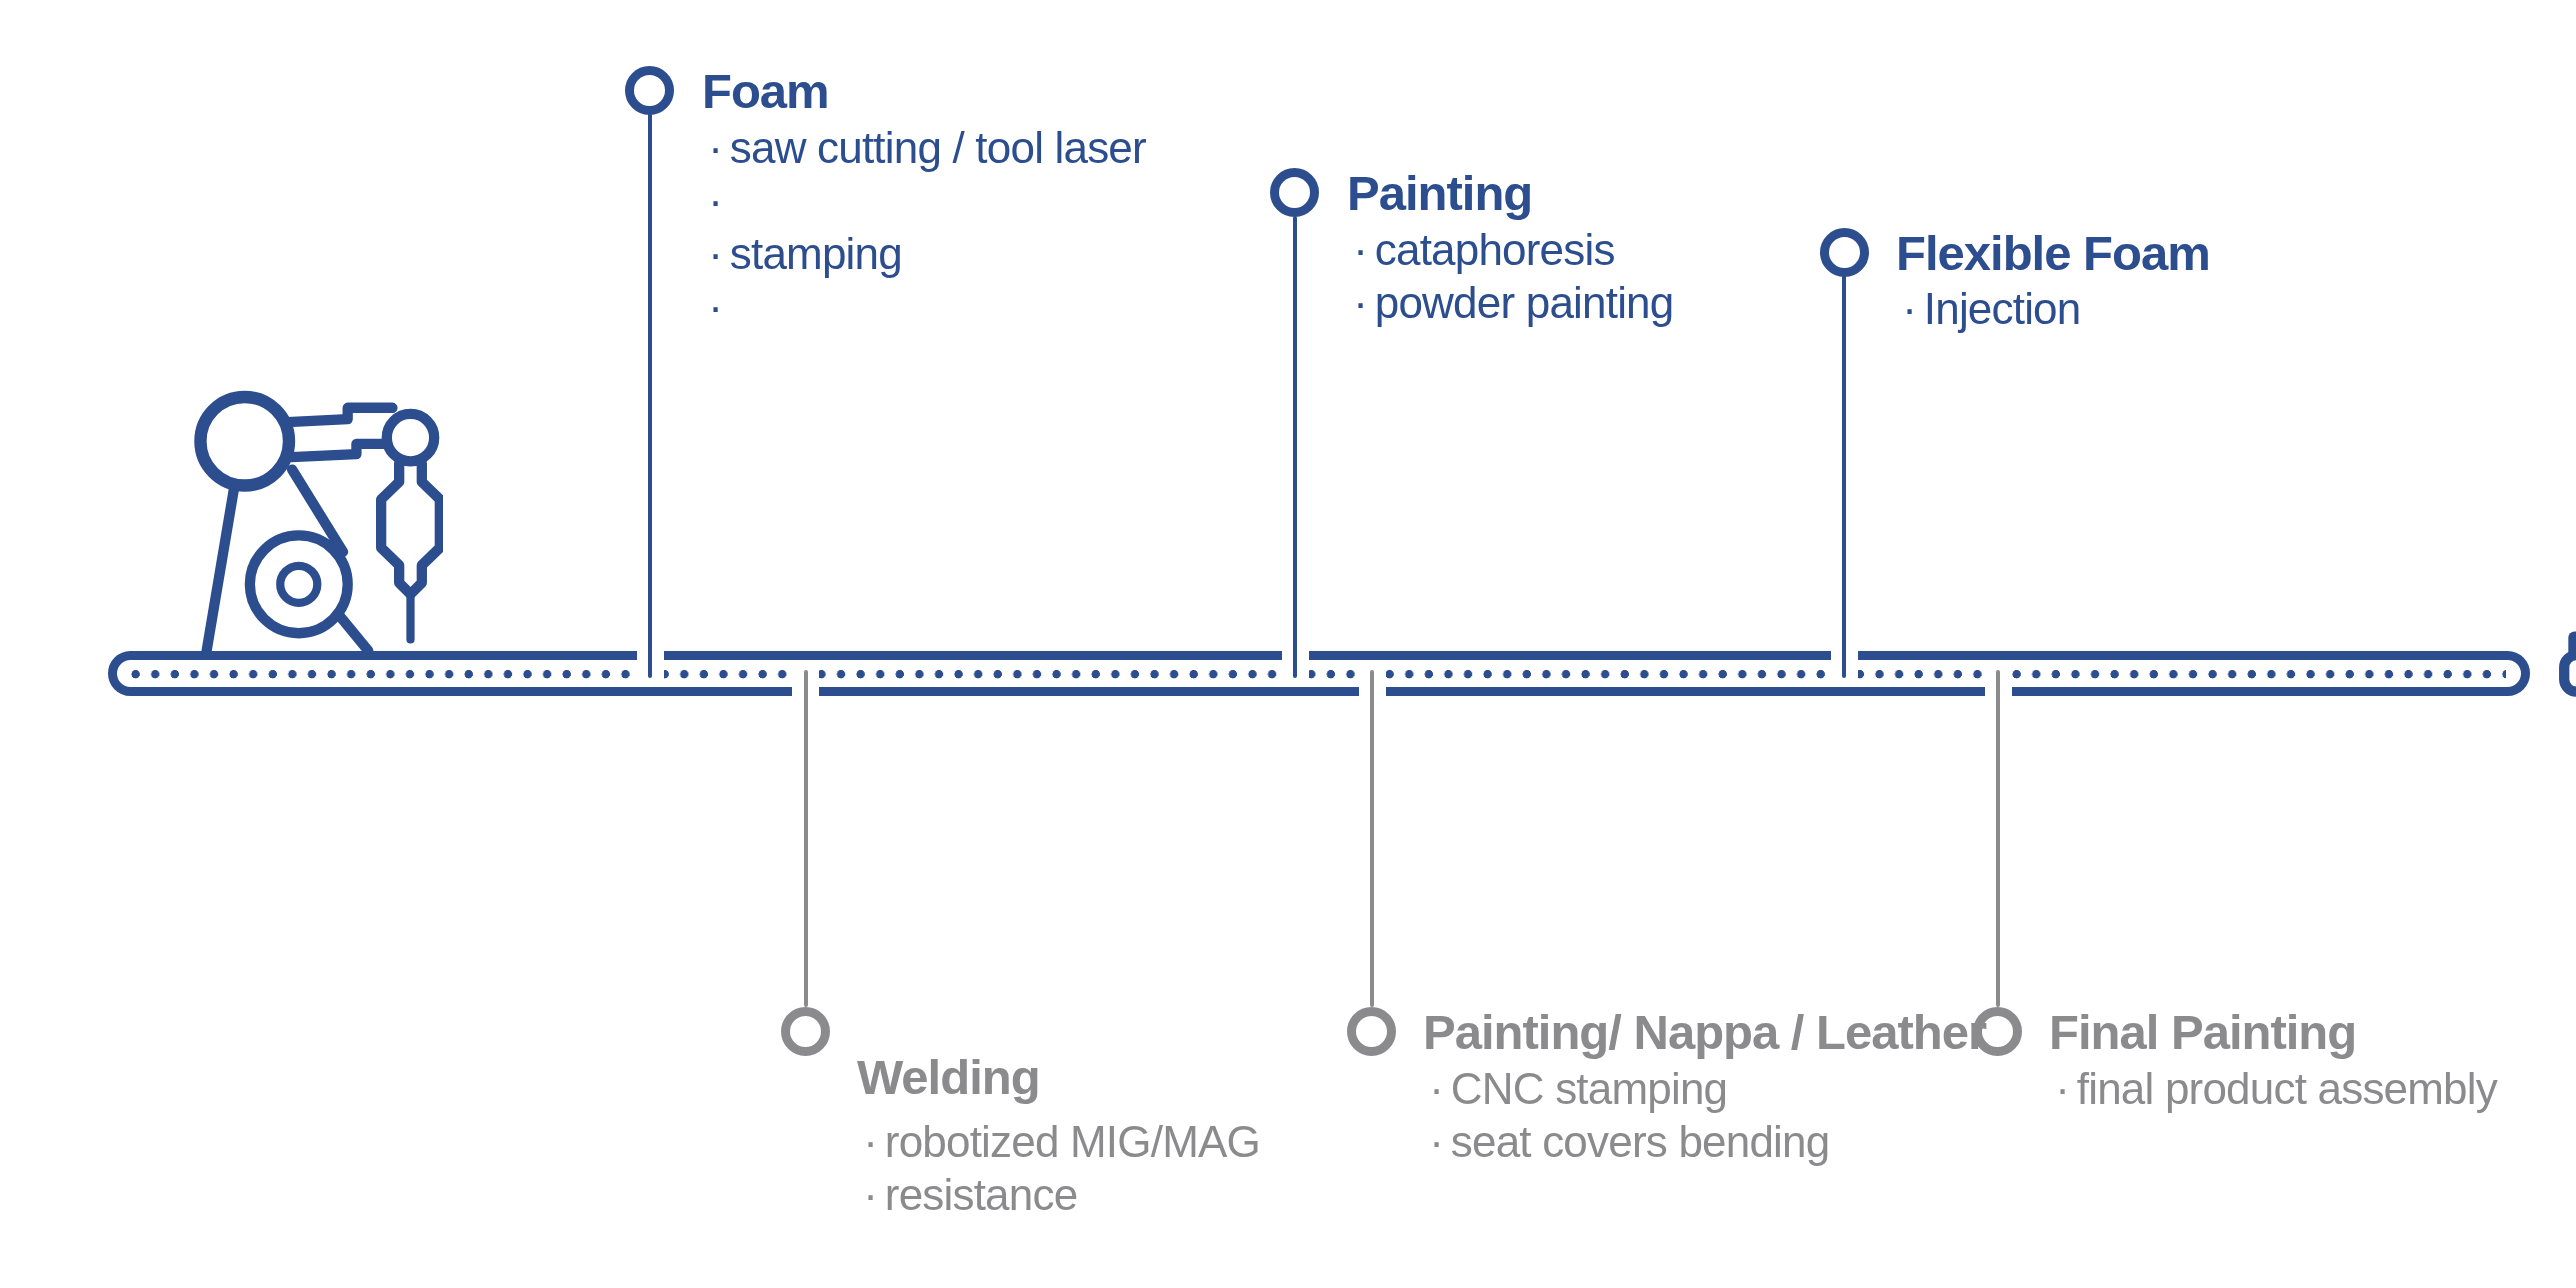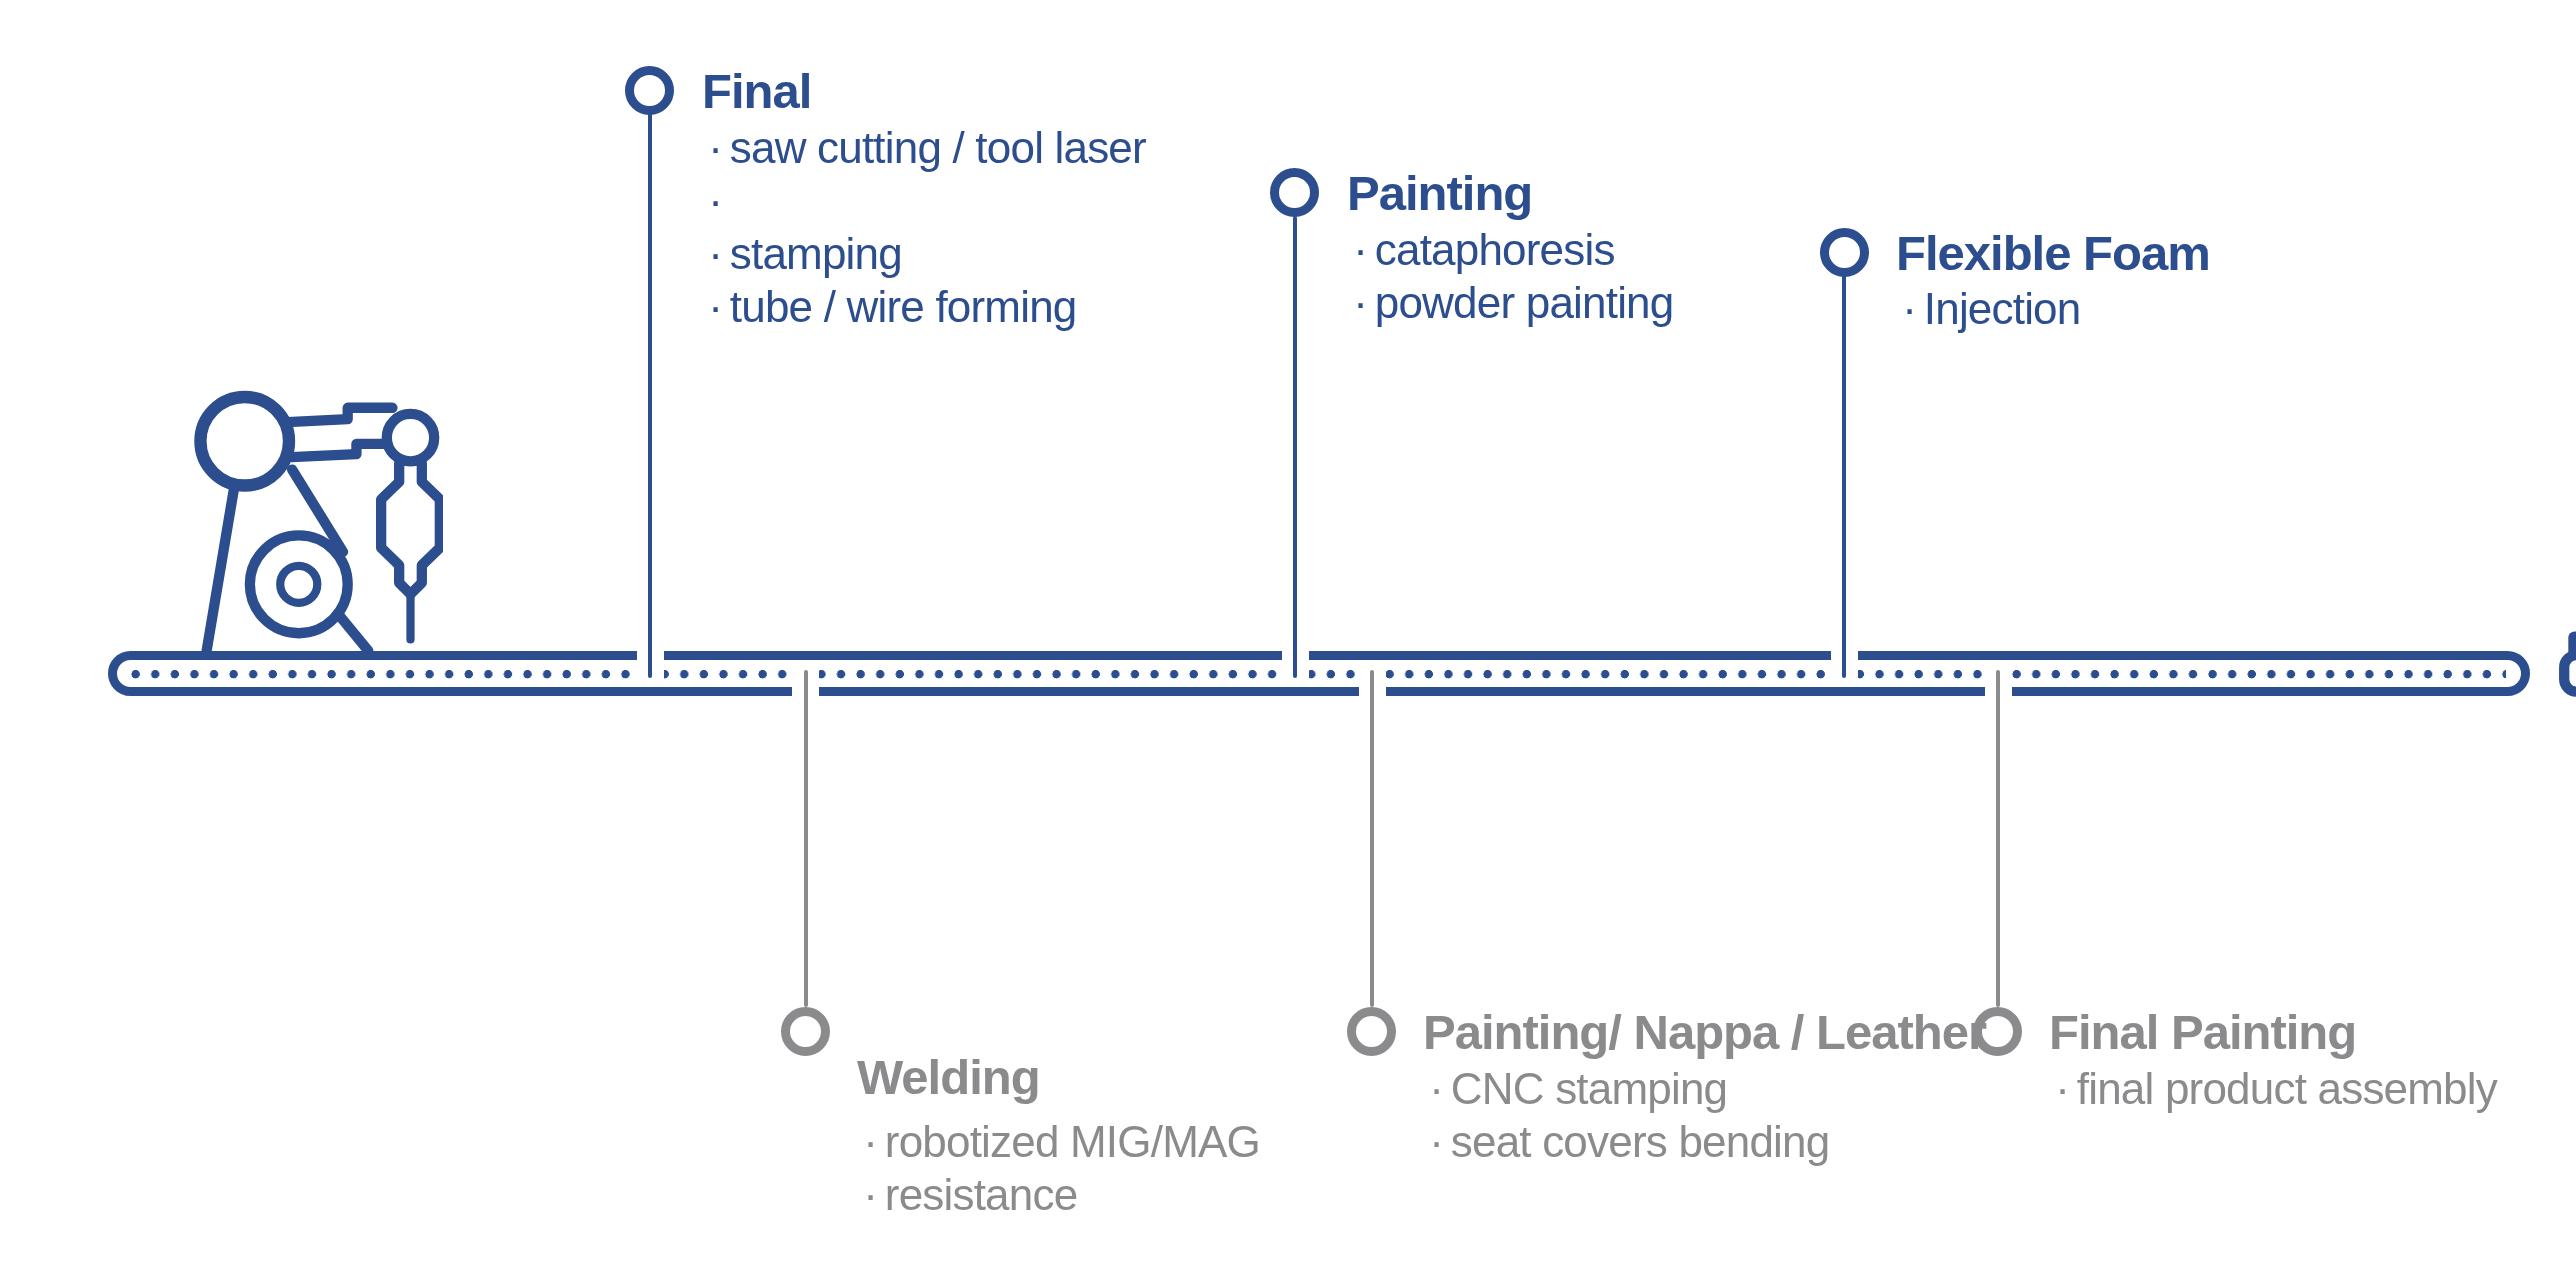--- a/index.html
+++ b/index.html
@@ -89,36 +89,35 @@
   <div class="drop gray" style="left:1996px;top:670px;height:337px;"></div>
 
   <div class="ring blue" style="left:625px;top:66px;"></div>
   <div class="ring blue" style="left:1270px;top:168px;"></div>
   <div class="ring blue" style="left:1820px;top:228px;"></div>
   <div class="ring gray" style="left:781px;top:1007px;"></div>
   <div class="ring gray" style="left:1347px;top:1007px;"></div>
   <div class="ring gray" style="left:1973px;top:1007px;"></div>
 
   <div class="group blue" style="left:702px;">
-    <div class="title" style="top:61px">Final</div>
+    <div class="title" style="top:61px">Foam</div>
     <div class="items" style="top:121px">
         <div class="item">
           <span class="bullet">·</span>
           <span>saw cutting / tool laser</span>
         </div>
         <div class="item">
           <span class="bullet">·</span>
         </div>
         <div class="item">
           <span class="bullet">·</span>
           <span>stamping</span>
         </div>
         <div class="item">
           <span class="bullet">·</span>
-          <span>tube / wire forming</span>
         </div>
       </div>
   </div>
   <div class="group blue" style="left:1347px;">
     <div class="title" style="top:163px">Painting</div>
     <div class="items" style="top:223px">
         <div class="item">
           <span class="bullet">·</span>
           <span>cataphoresis</span>
         </div>

